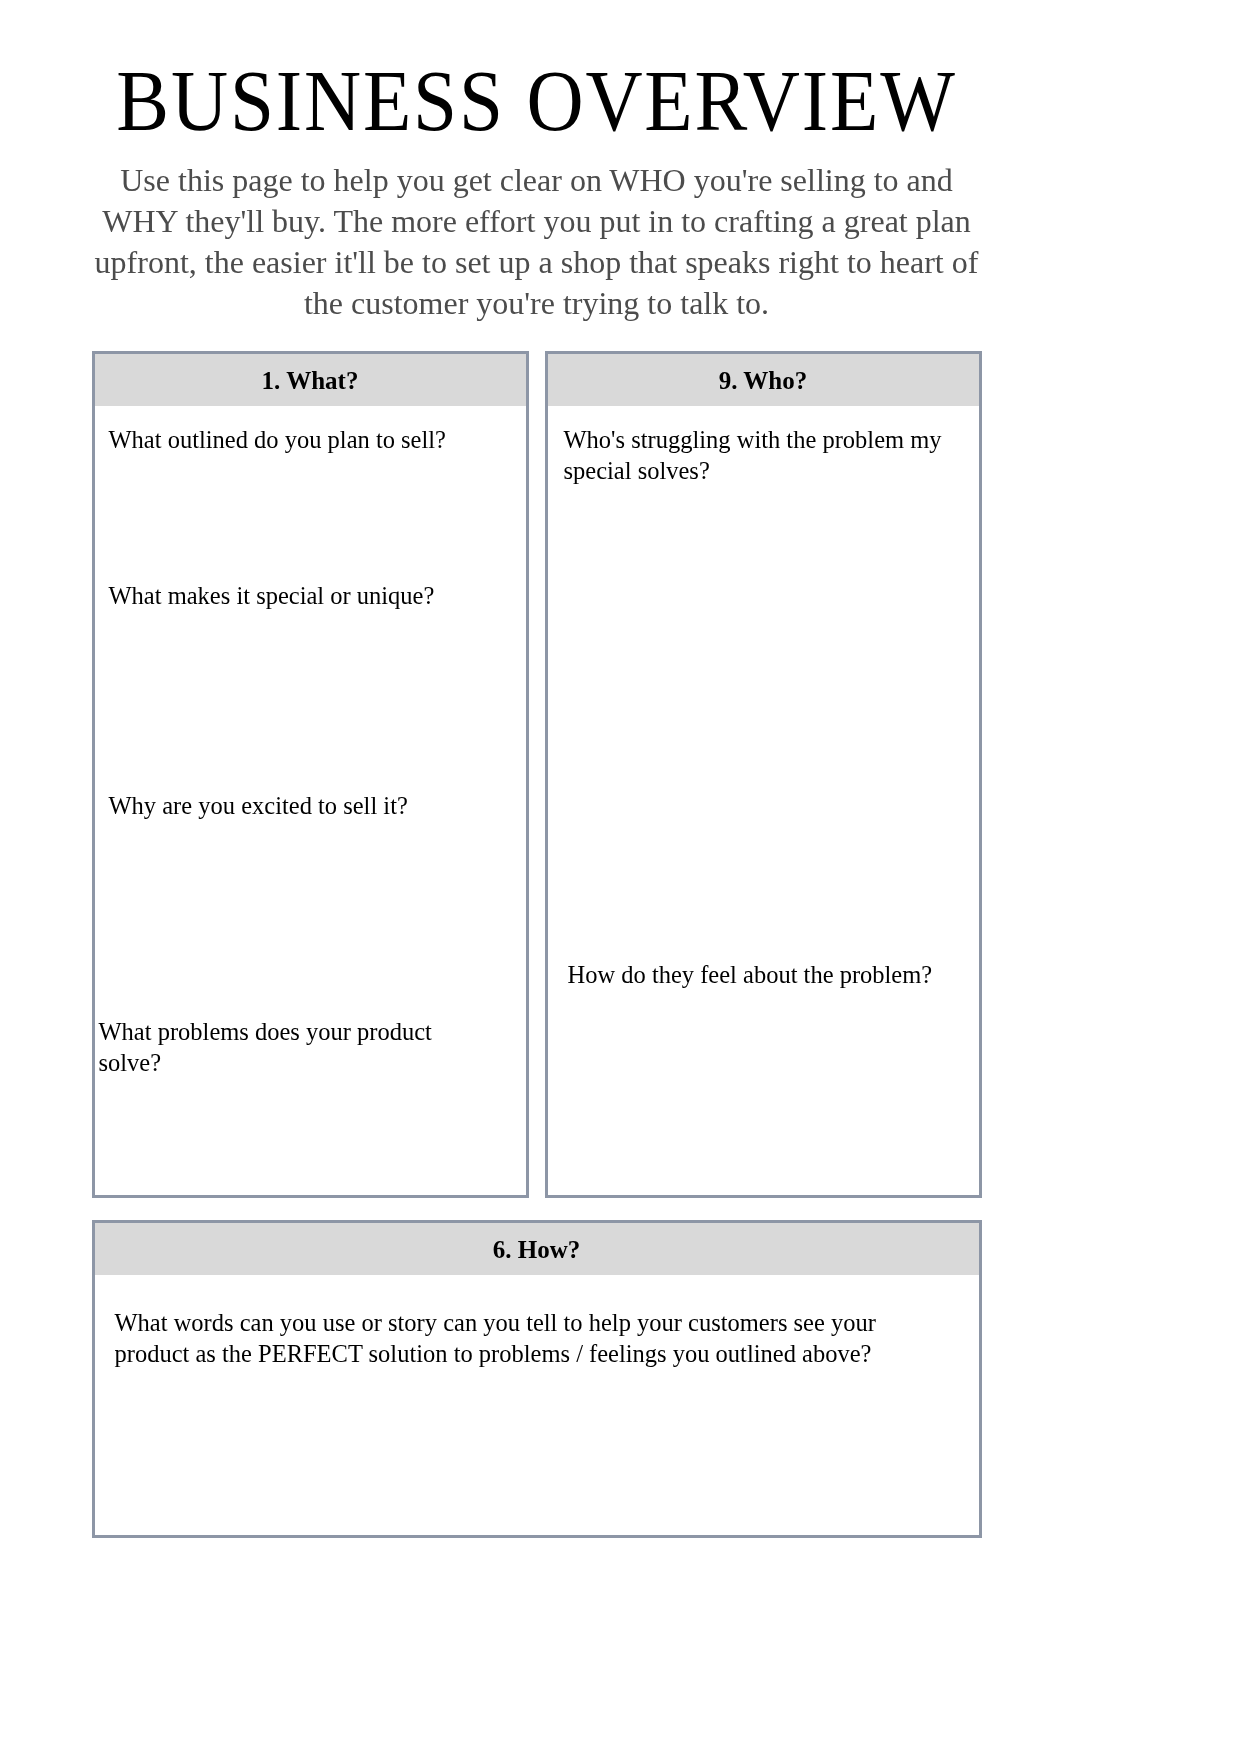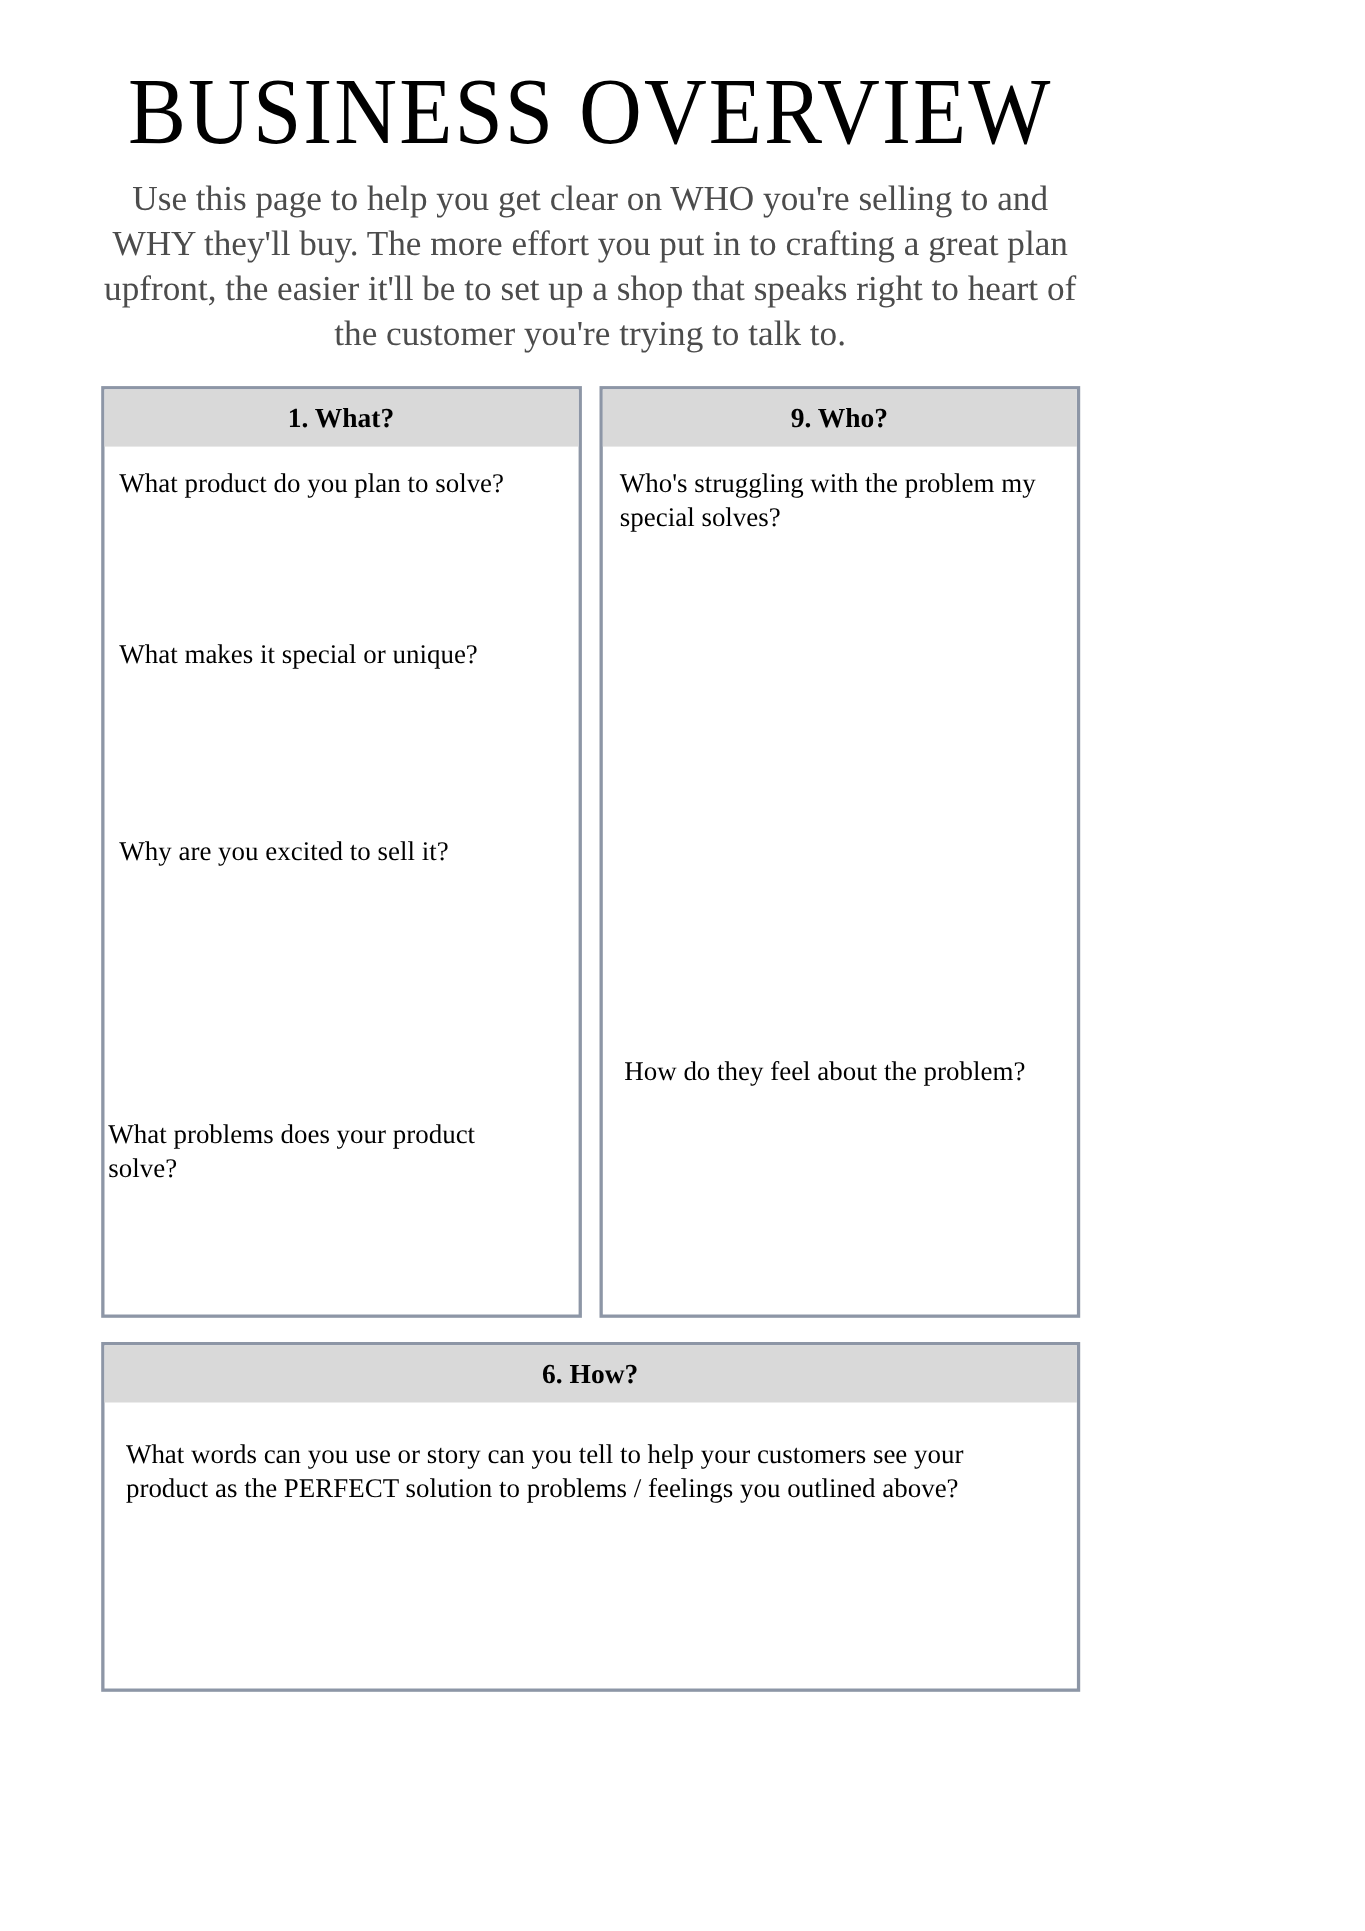--- a/index.html
+++ b/index.html
@@ -96,21 +96,21 @@
     position: absolute;
     font-size: 24.5px;
     line-height: 1.27;
     color: #000000;
     font-family: "Liberation Serif", "DejaVu Serif", serif;
   }
 
   
   .p-what-1 { left: 14px;  top: 18px;  width: 400px; }
   .p-what-2 { left: 14px;  top: 174px; width: 400px; }
-  .p-what-3 { left: 14px;  top: 353px; width: 400px; }
+  .p-what-3 { left: 14px;  top: 384px; width: 400px; }
   .p-what-4 { left: 4px;  top: 610px; width: 390px; }
 
   
   .p-who-1 { left: 16px; top: 18px;  width: 405px; }
   .p-who-2 { left: 16px; top: 278px; width: 400px; }
   .p-who-3 { left: 20px; top: 553px; width: 405px; }
 
   
   .p-how-1 { left: 20px; top: 32px;  width: 840px; }
 </style>
@@ -123,21 +123,21 @@
 
   <p class="page-subtitle">Use this page to help you get clear on WHO you're selling to and WHY they'll buy. The more effort you put in to crafting a great plan upfront, the easier it'll be to set up a shop that speaks right to heart of the customer you're trying to talk to.</p>
 
   <div class="boards">
 
     <div class="row-top">
 
       <div class="box box-half">
         <div class="box-header">1. What?</div>
         <div class="box-body">
-          <div class="prompt p-what-1">What product do you plan to solve?</div>
+          <div class="prompt p-what-1">What outlined do you plan to sell?</div>
           <div class="prompt p-what-2">What makes it special or unique?</div>
           <div class="prompt p-what-3">Why are you excited to sell it?</div>
           <div class="prompt p-what-4">What problems does your product solve?</div>
         </div>
       </div>
 
       <div class="box box-half">
         <div class="box-header">9. Who?</div>
         <div class="box-body">
           <div class="prompt p-who-1">Who's struggling with the problem my special solves?</div>

